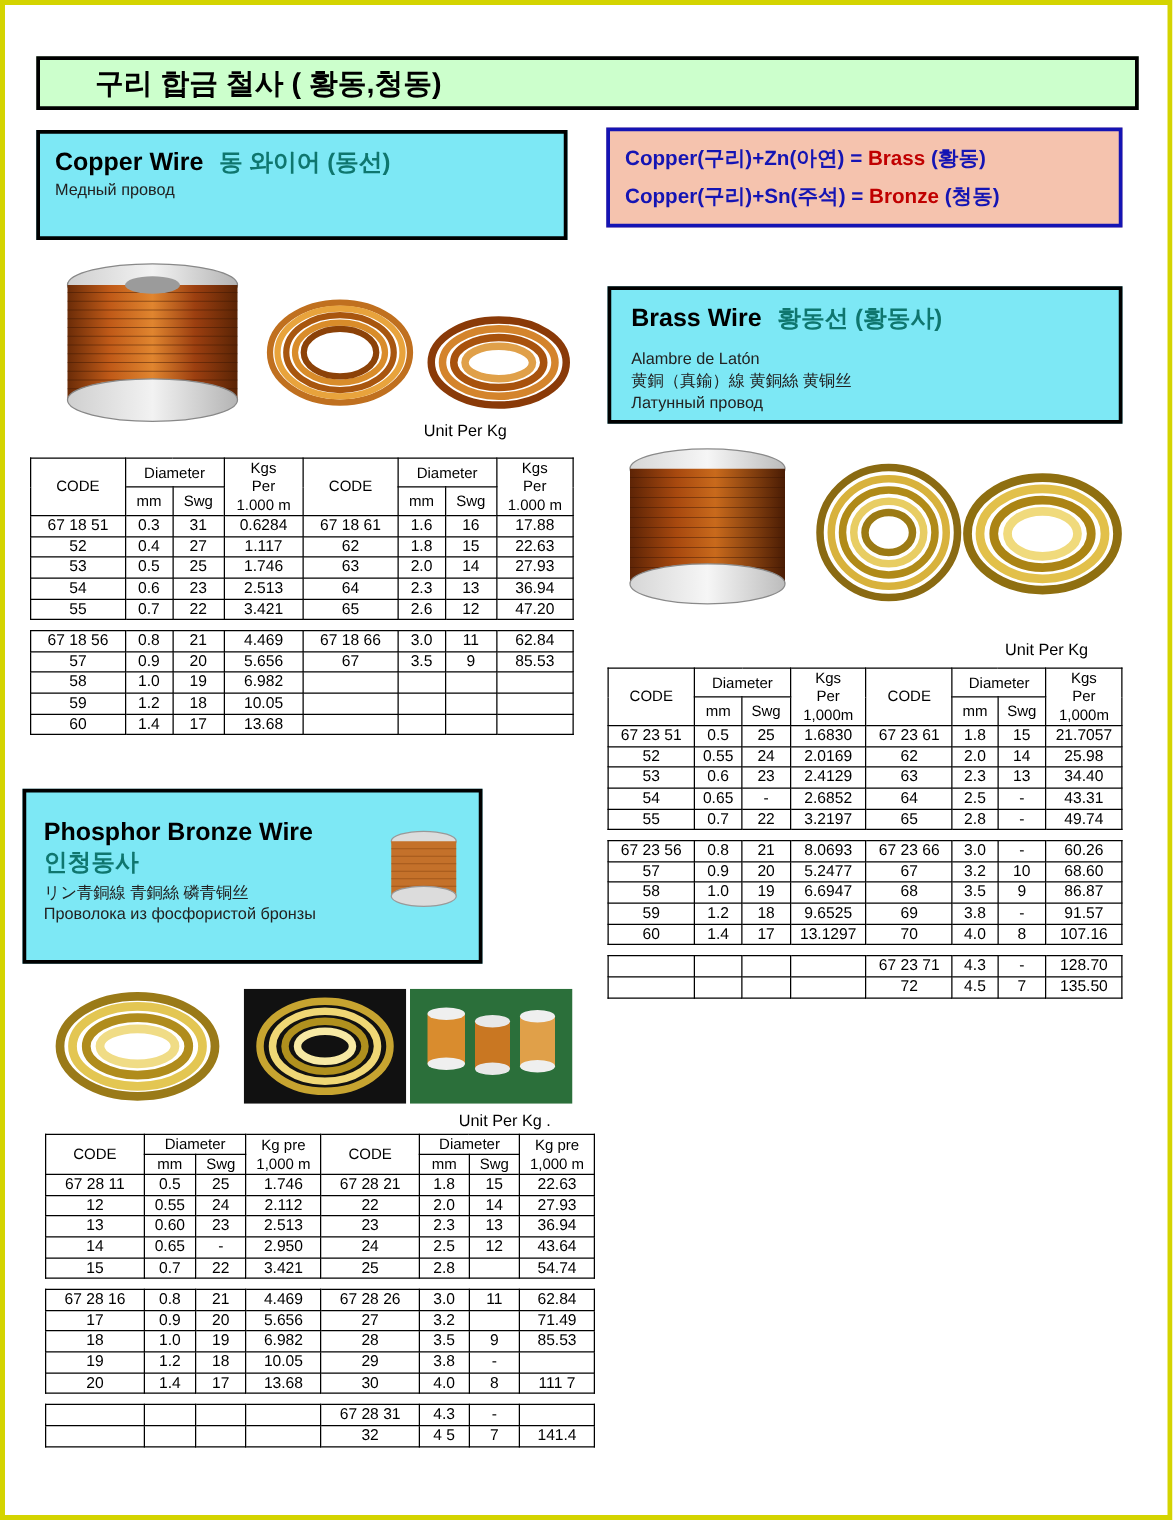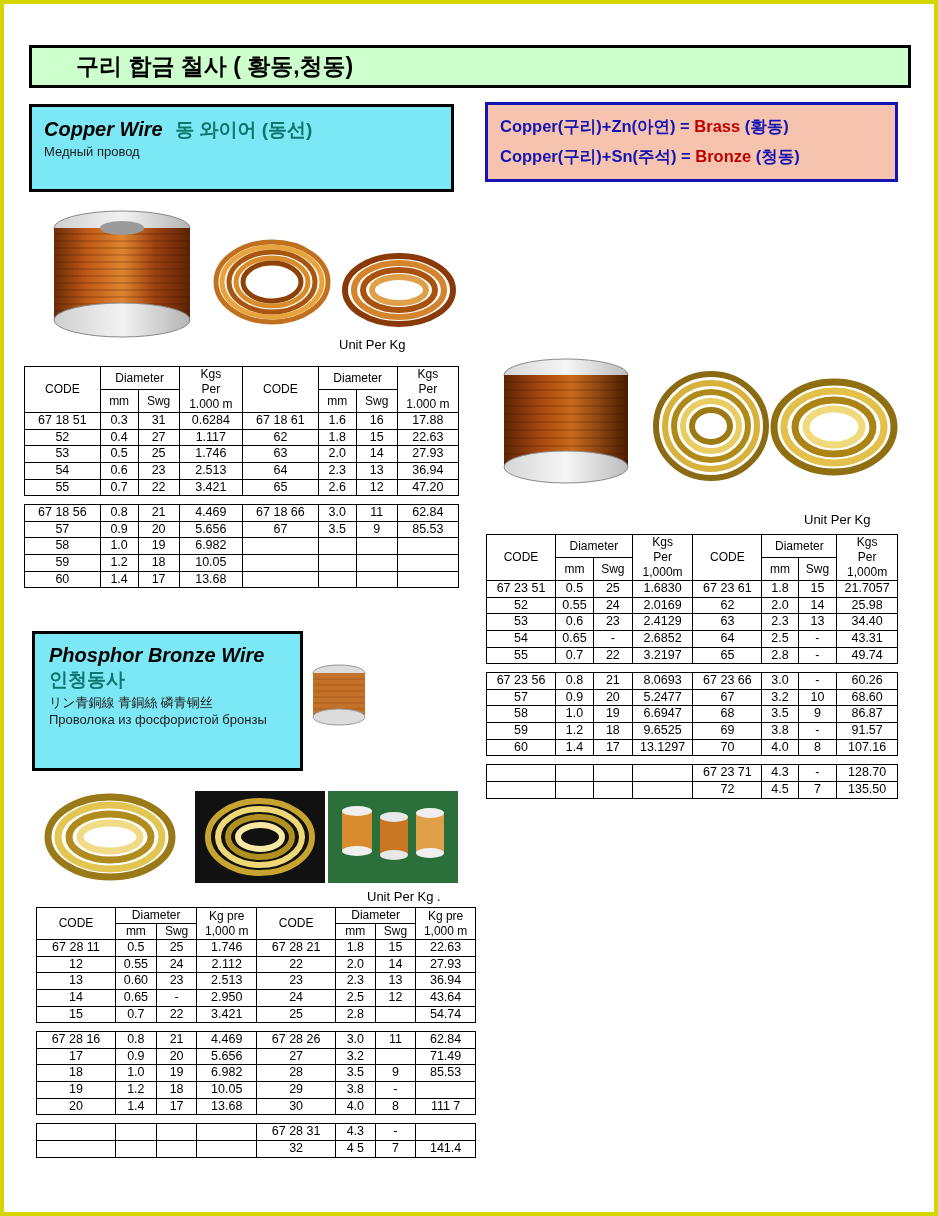--- a/index.html
+++ b/index.html
@@ -21,30 +21,30 @@
     background:#ccffcc;border:3px solid #000;box-sizing:border-box;
     display:flex;align-items:center;padding-left:28px;
   }
   .title-en{font-style:italic;font-weight:bold;font-size:25px;letter-spacing:.5px;color:#000;}
   .title-kr{font-weight:bold;font-size:23px;margin-left:16px;color:#000;}
 
   
   .hbox{
     position:absolute;background:#7de8f5;border:3px solid #000;box-sizing:border-box;
   }
-  .hbox .h-en{font-style:italic;font-weight:bold;font-size:20px;color:#000;}
+  .hbox .h-en{font-weight:bold;font-size:20px;color:#000;}
   .hbox .h-kr{font-weight:bold;font-size:19px;color:#0f766e;margin-left:8px;}
   .hbox .sub{font-size:13px;color:#222;line-height:1.35;}
 
   
   #copper-header{left:25px;top:100px;width:425px;height:88px;padding:10px 0 0 12px;}
   
   #brass-header{left:482px;top:225px;width:412px;height:110px;padding:10px 0 0 16px;}
   
-  #phosphor-header{left:28px;top:627px;width:271px;height:140px;padding:9px 0 0 14px;}
+  #phosphor-header{left:14px;top:627px;width:368px;height:140px;padding:20px 0 0 14px;}
 
   
   #formula-box{
     position:absolute;left:481px;top:98px;width:413px;height:80px;
     background:#f5c3ae;border:3px solid #1414b4;box-sizing:border-box;
     display:flex;flex-direction:column;justify-content:center;padding-left:12px;
   }
   .f-line{font-weight:bold;font-size:16.5px;color:#1414b4;margin:4px 0;}
   .f-line .red{color:#c00000;}
 
@@ -86,20 +86,29 @@
 
   <div id="formula-box">
     <div class="f-line">
       <span>Copper(구리)+Zn(아연)  =  </span><span class="red">Brass</span><span> (황동)</span>
     </div>
     <div class="f-line">
       <span>Copper(구리)+Sn(주석)  =  </span><span class="red">Bronze</span><span> (청동)</span>
     </div>
   </div>
 
+  <div class="hbox" id="brass-header">
+    <div>
+      <span class="h-en">Brass Wire</span>
+      <span class="h-kr">황동선 (황동사)</span>
+    </div>
+    <div class="sub" style="margin-top:10px;">Alambre de Latón</div>
+    <div class="sub">黄銅（真鍮）線 黄銅絲 黄铜丝</div>
+    <div class="sub">Латунный провод</div>
+  </div>
 
   <div class="photo" style="left:28px;top:196px;width:440px;height:150px;">
 
     <svg width="175" height="150" style="position:absolute;left:2px;top:0;">
       <defs>
         <linearGradient id="cop1" x1="0" y1="0" x2="1" y2="0">
           <stop offset="0%" stop-color="#6b2c08"></stop>
             <stop offset="25%" stop-color="#c05a18"></stop>
           <stop offset="50%" stop-color="#e0852f"></stop>
             <stop offset="75%" stop-color="#9c3f10"></stop>

